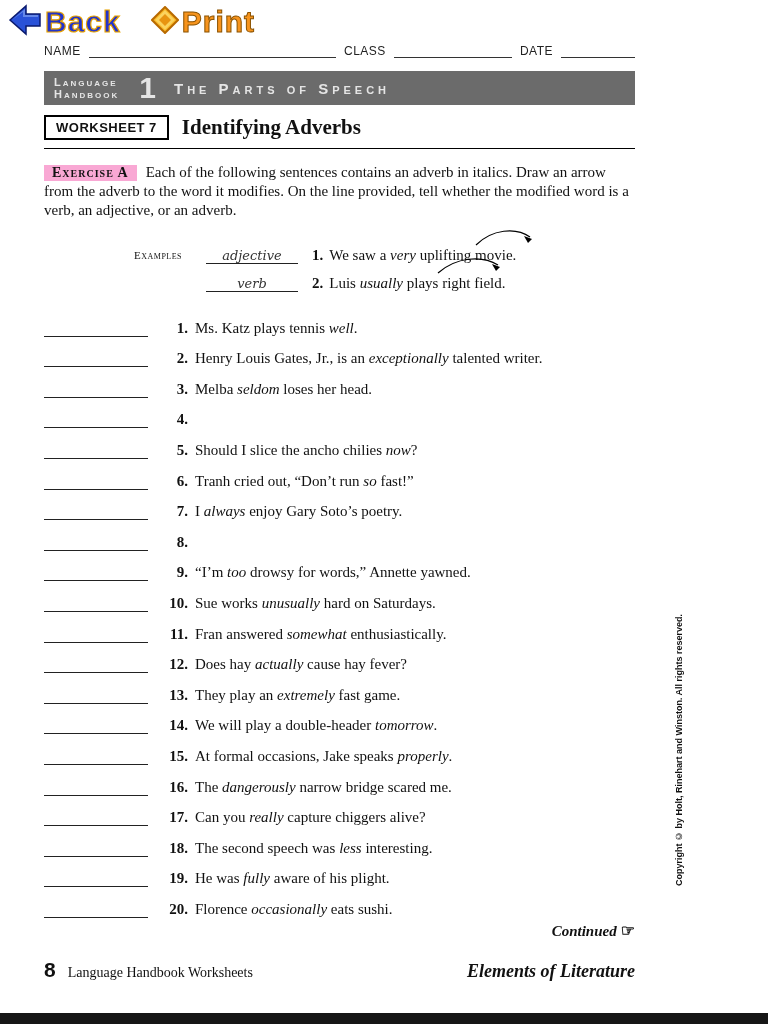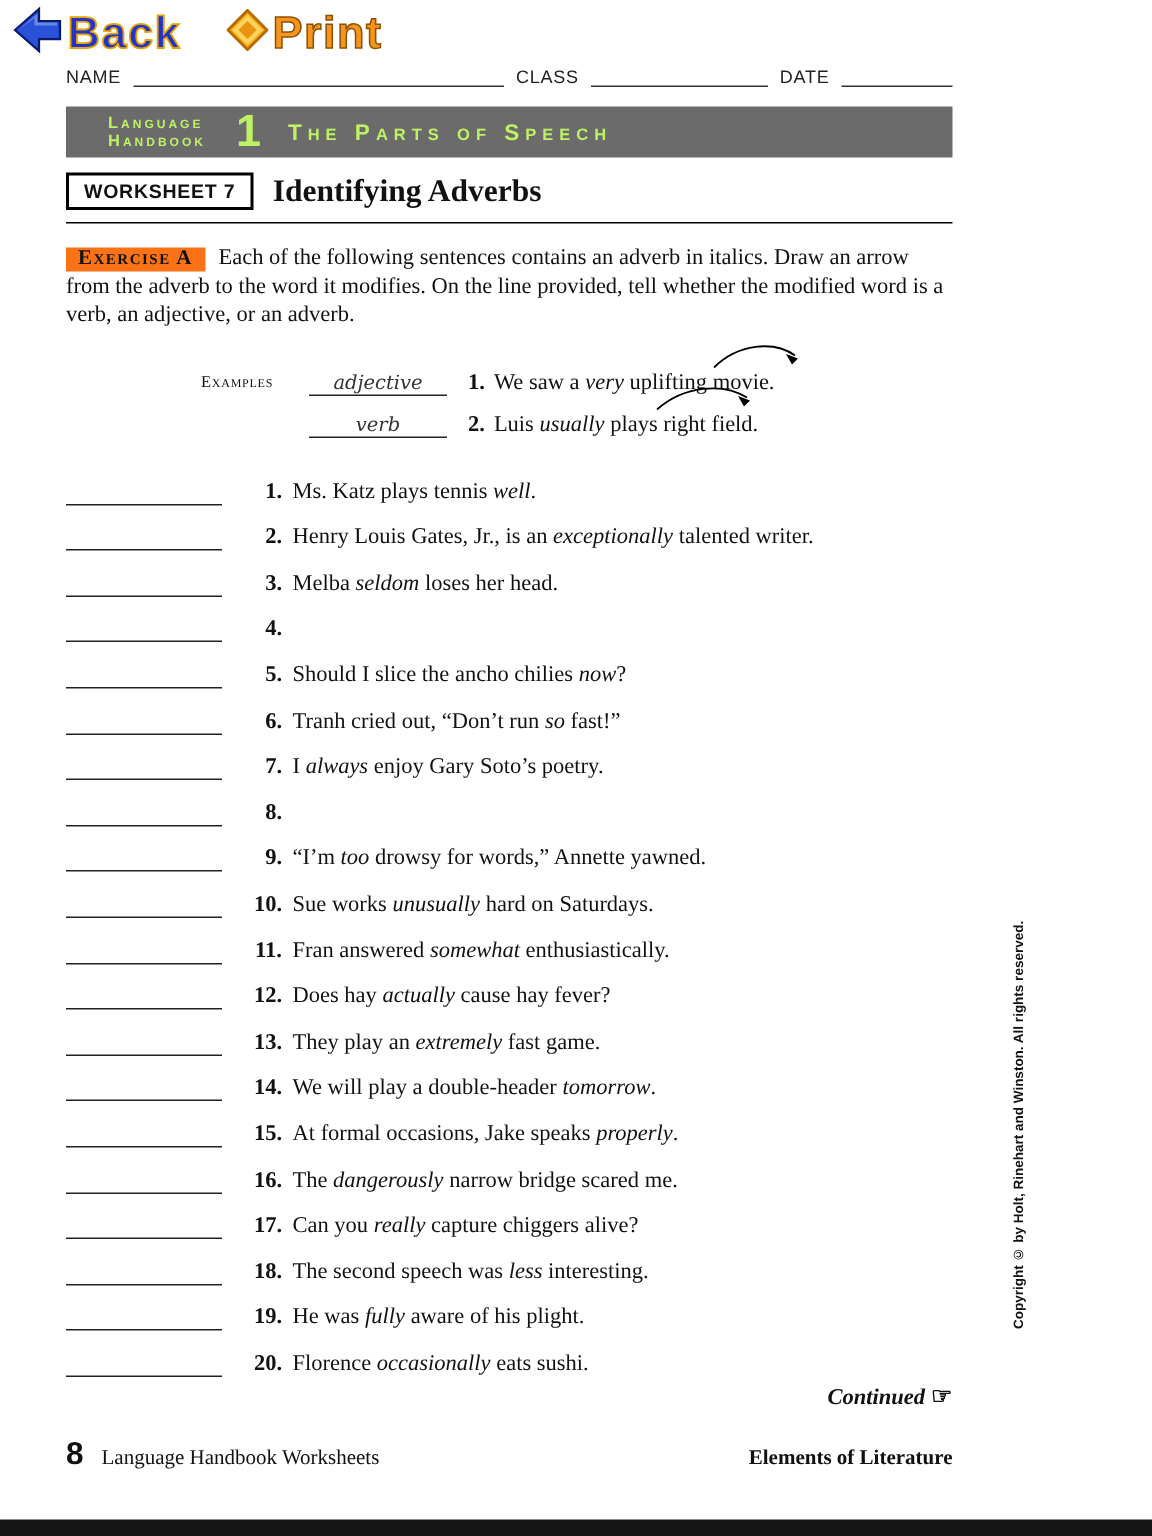--- a/index.html
+++ b/index.html
@@ -23,35 +23,35 @@
   
   .content { position:absolute; left:44px; top:44px; width:591px; }
 
   .name-row { display:flex; align-items:flex-end; gap:8px; font:12px "Liberation Sans", sans-serif; color:#222; letter-spacing:0.5px; }
   .rule-line { border-bottom:1.5px solid #333; height:12px; }
   .name-line { flex:1 1 auto; }
   .class-line { width:118px; }
   .date-line { width:74px; }
 
   .band {
-    margin-top:13px; height:34px; background:#6b6b6b; color:#bef264;
-    display:flex; align-items:center; padding-left:28px; box-sizing:border-box;
+    margin-top:13px; height:34px; background:#6b6b6b; color:#e5e5e5;
+    display:flex; align-items:center; padding-left:10px; box-sizing:border-box;
   }
   .hb-lines { display:flex; flex-direction:column; font:bold 11px "Liberation Sans", sans-serif; font-variant:small-caps; letter-spacing:2px; line-height:12px; }
   .hb-num { font:bold 30px "Liberation Sans", sans-serif; margin:0 18px 0 20px; }
   .hb-title { font:bold 15px "Liberation Sans", sans-serif; font-variant:small-caps; letter-spacing:4px; }
 
   .ws-row { margin-top:10px; display:flex; align-items:center; gap:13px; }
   .ws-box { border:2px solid #000; padding:3px 10px; font:bold 13px "Liberation Sans", sans-serif; letter-spacing:0.5px; }
   .ws-title { font-weight:bold; font-size:21px;font-family:Liberation Serif, serif; }
   .hrule { margin-top:8px; border-top:1.8px solid #000; }
 
   .ex-para { margin-top:14px; font-size:15px; line-height:19px; }
   .exA {
-    background:#f97316; font-weight:bold; font-size:14px; font-variant:small-caps;
+    background:#f9a8d4; font-weight:bold; font-size:14px; font-variant:small-caps;
     letter-spacing:1px; padding:0 8px 1px; margin-right:9px;
   }
 
   .examples { margin-top:16px; margin-left:90px; }
   .ex-row { display:flex; align-items:flex-end; height:28px; position:relative; }
   .ex-label { width:72px; font-weight:normal; font-size:11px; font-variant:small-caps; letter-spacing:0.5px; padding-bottom:3px; flex:none; }
   .ex-answer {
     width:92px; border-bottom:1.2px solid #222; text-align:center;
     font-style:italic; font-size:13px; font-family:"DejaVu Serif", serif; color:#333;
     margin-right:14px; flex:none; line-height:15px;
@@ -77,21 +77,21 @@
     position:absolute; top:600px; right:84px; height:300px;
     writing-mode:vertical-rl; transform:rotate(180deg);
     font:bold 9px "Liberation Sans", sans-serif; color:#111; text-align:center;
   }
   .footer {
     position:absolute; left:44px; right:133px; bottom:42px;
     display:flex; justify-content:space-between; align-items:baseline;
   }
   .page-num { font-weight:bold; font-size:21px; font-family:"Liberation Sans", sans-serif; margin-right:8px; }
   .footer-left-text { font-size:14px; }
-  .footer-right-text { font-weight:bold; font-size:14px; }
+  .footer-right-text { font-style:italic; font-weight:bold; font-size:18px; }
   .bottom-bar { position:absolute; bottom:0; left:0; width:100%; height:11px; background:#161616; }
 </style>
 </head>
 <body>
 
 <div class="toolbar">
   <div class="tool-btn">
     <span>
       <svg width="34" height="32" viewBox="0 0 34 32">
         <polygon points="2,16 18,2 18,10 32,10 32,22 18,22 18,30" fill="#2a52d8" stroke="#0a1a6e" stroke-width="1.5"></polygon>

